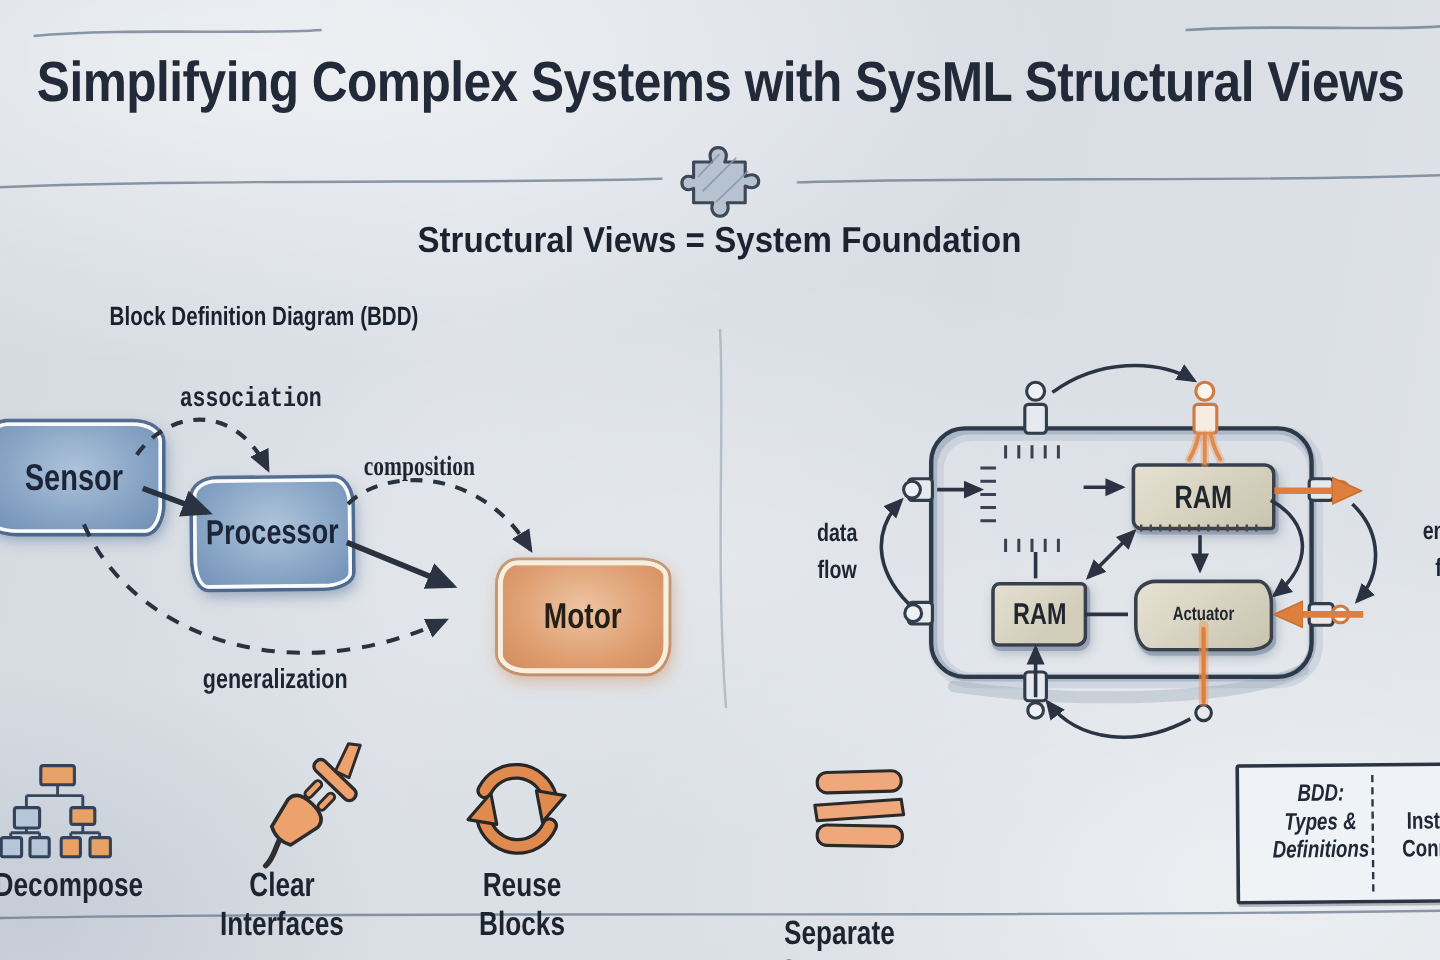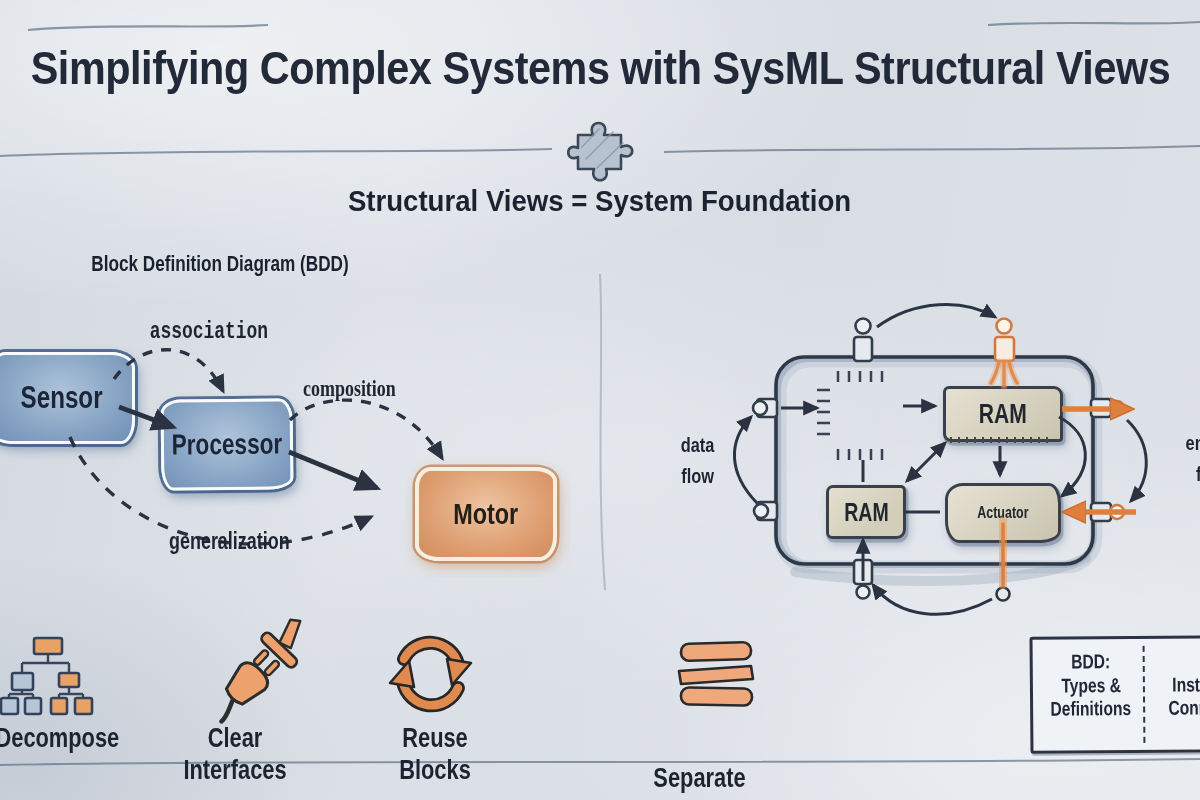--- a/index.html
+++ b/index.html
@@ -53,21 +53,21 @@
     background:linear-gradient(140deg,#e3dfd0 0%,#d3ceba 70%);}
   .actuator{left:945px;top:483px;width:110px;height:54px;font-size:16px;
     border-radius:18px 12px 20px 14px / 16px 20px 12px 22px;
     background:linear-gradient(140deg,#e6e2d3 0%,#d4cfbc 65%,#c9c3ae 100%);}
   
   .compare{position:absolute;left:1030px;top:636px;width:192px;height:111px;z-index:1;
     border:3px solid #2c3342;border-radius:3px;background:rgba(240,243,246,.9);
     transform:rotate(-.5deg);box-shadow:1px 2px 0 rgba(40,50,70,.3);}
   .compare .col{position:absolute;top:11px;font-size:20px;line-height:23.5px;font-weight:700;
     color:#202838;text-align:center;}
-  .col-bdd{left:4px;width:108px;}
+  .col-bdd{left:14px;width:108px;font-style:italic;}
   .col-ibd{left:118px;width:130px;}
   .compare .divider{position:absolute;left:110px;top:7px;bottom:7px;width:0;
     border-left:2.5px dashed #2e3644;}
 </style>
 </head>
 <body>
 
 <div id="stage">
 
   <div class="blk wblk sensor">
@@ -260,21 +260,21 @@
   <div class="txt heading" style="left:15px;top:251px;width:410px;">
     <span class="cx">Block Definition Diagram (BDD)</span>
   </div>
 
   <div class="txt edge-label" style="left:133px;top:319px;width:115px;font-family:Liberation Mono, monospace;">
     <span class="cx">association</span>
   </div>
   <div class="txt edge-label" style="left:290px;top:376px;width:118px;font-family:Liberation Serif, serif;">
     <span class="cx">composition</span>
   </div>
-  <div class="txt edge-label" style="left:152px;top:528px;width:135px;">
+  <div class="txt edge-label" style="left:152px;top:552px;width:135px;">
     <span class="cx">generalization</span>
   </div>
 
   <div class="txt flow-label" style="left:657px;top:429px;width:82px;">
     <span class="cx">data
 flow</span>
   </div>
   <div class="txt flow-label" style="left:1152px;top:427px;width:120px;">
     <span class="cx">energy
 flow</span>

